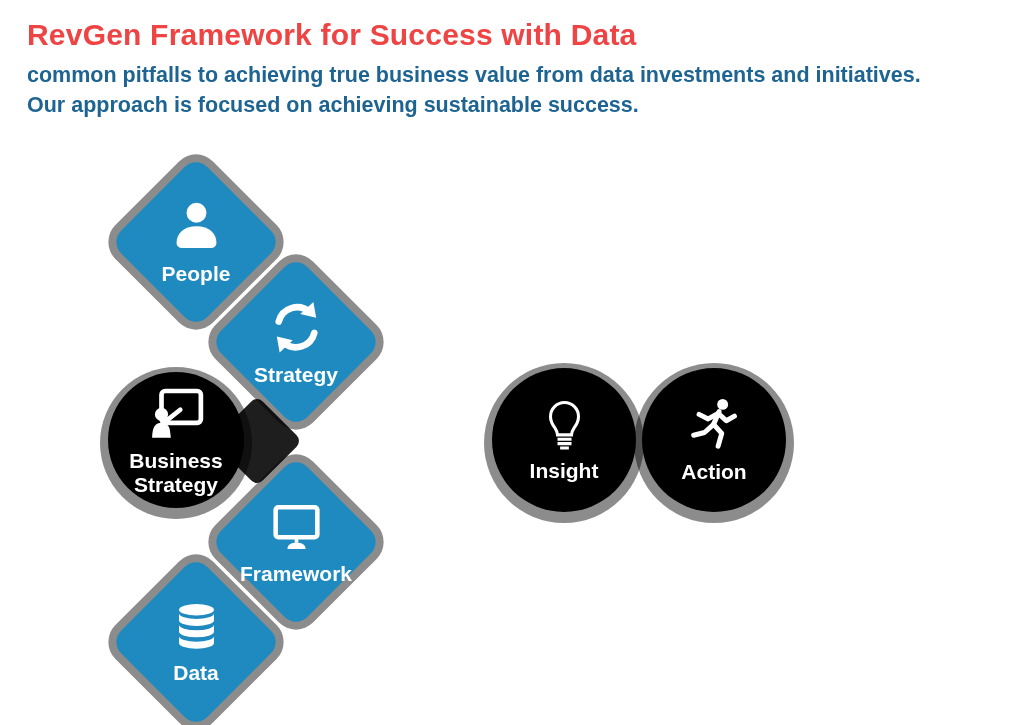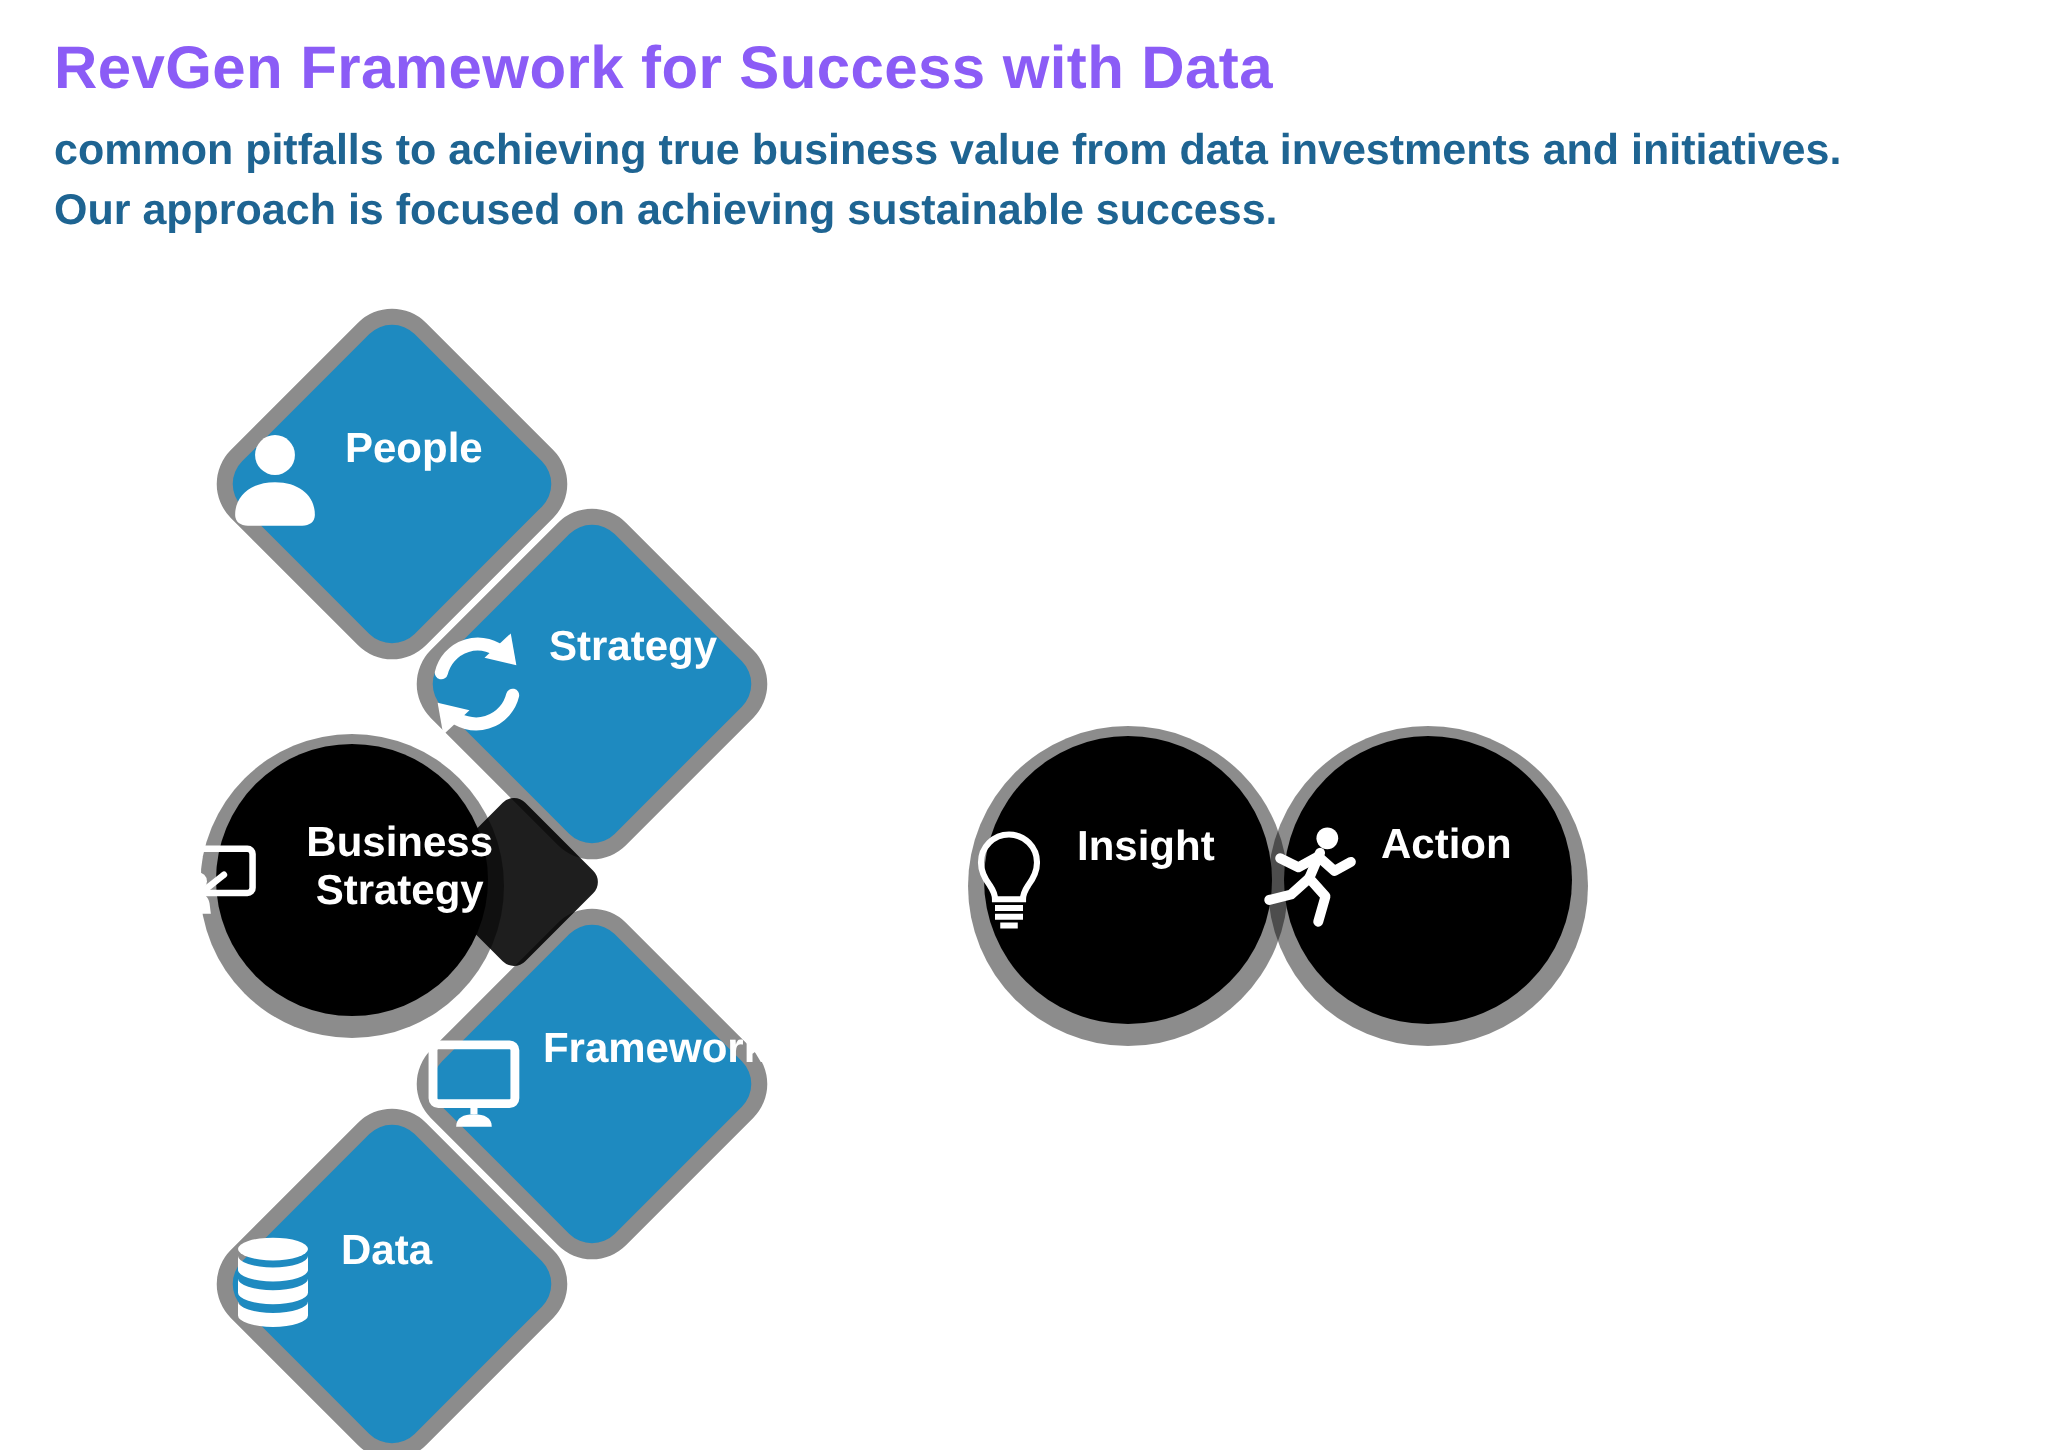--- a/index.html
+++ b/index.html
@@ -3,36 +3,36 @@
 <meta charset="utf-8">
 <style>
   html,body{margin:0;padding:0;background:#fff;}
   .stage{
     position:relative;width:1024px;height:725px;overflow:hidden;background:#ffffff;
     font-family:"Liberation Sans","DejaVu Sans",sans-serif;
   }
   
   .title{
     position:absolute;left:27px;top:18px;margin:0;
-    font-size:30px;font-weight:700;color:#8b5cf6;letter-spacing:.2px;
+    font-size:30px;font-weight:700;color:#ef4444;letter-spacing:.2px;
   }
   .desc{position:absolute;left:27px;top:60px;}
   .desc .line{
     font-size:21.5px;font-weight:700;color:#1E6492;line-height:30px;white-space:nowrap;
   }
   
   .node{position:absolute;}
   .diamond-bg{
     position:absolute;inset:0;background:#1E8AC0;border-radius:16px;
     transform:rotate(45deg);
     box-shadow:0 0 0 8px rgba(0,0,0,0.45);
   }
   .node-content{
     position:absolute;left:50%;top:50%;transform:translate(-50%,-50%);
-    display:flex;flex-direction:row;align-items:flex-start;gap:6px;width:175px;
+    display:flex;flex-direction:column;align-items:center;gap:6px;width:175px;
   }
   .node-label{
     color:#fff;font-weight:700;font-size:21px;line-height:1.12;text-align:center;
   }
   .circle{
     border-radius:50%;background:#000000;
     box-shadow:0 3px 0 8px rgba(0,0,0,0.45);
   }
   .circle.teal{background:#17B195;}
   

